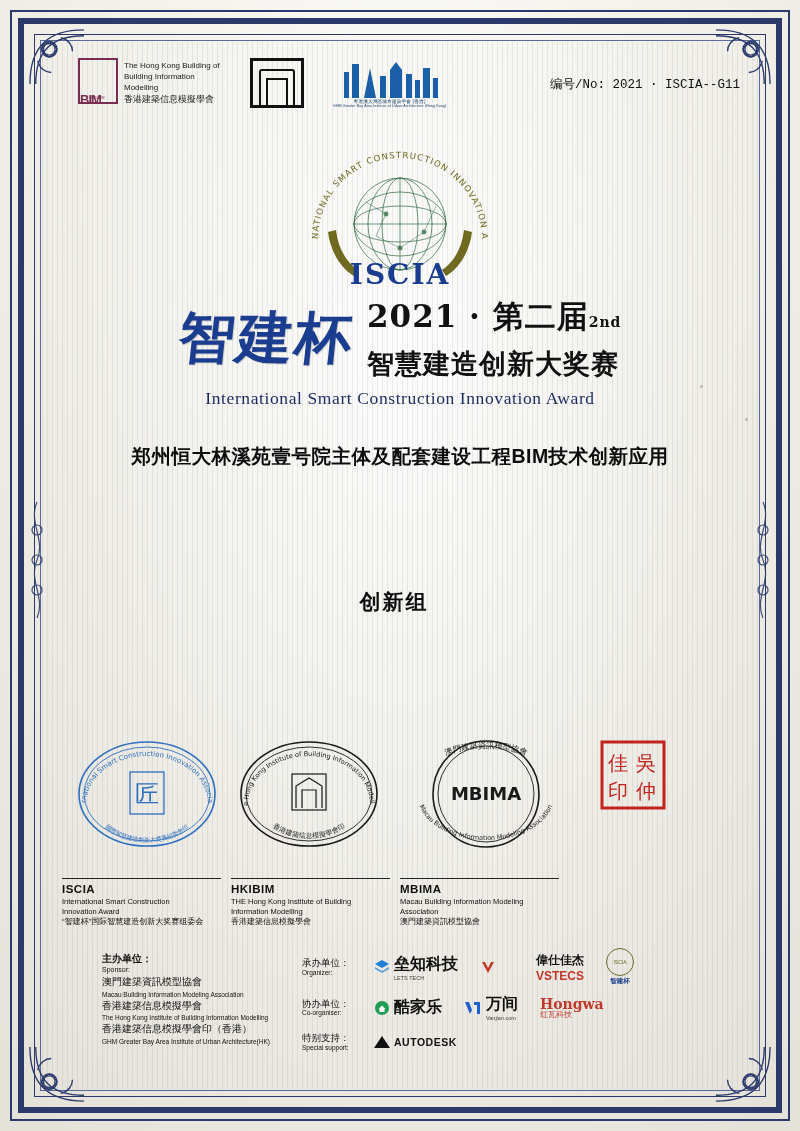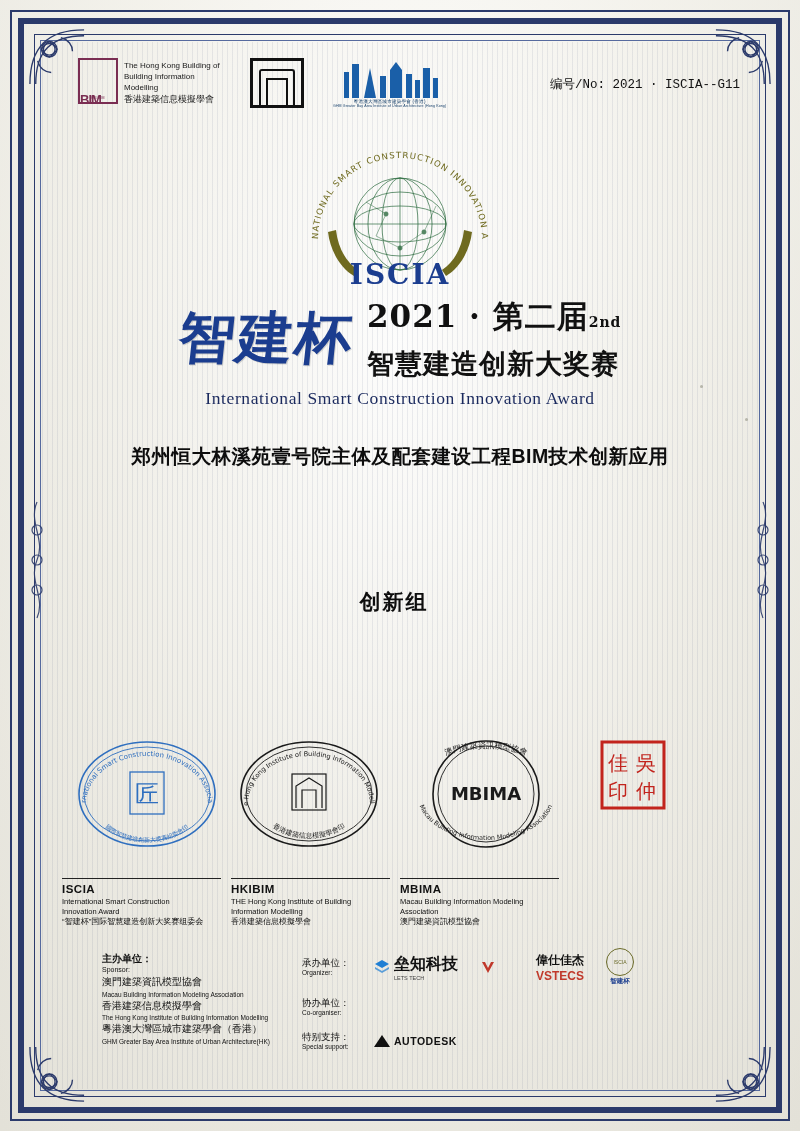--- a/index.html
+++ b/index.html
@@ -643,21 +643,21 @@
     </div>
 
     <div class="footer">
       <div class="footer-left">
         <div class="role">主办单位：</div>
         <div class="role-en">Sponsor:</div>
         <div class="org">澳門建築資訊模型協會</div>
         <div class="org-en">Macau Building Information Modeling Association</div>
         <div class="org">香港建築信息模擬學會</div>
         <div class="org-en">The Hong Kong Institute of Building Information Modelling</div>
-        <div class="org">粵港澳大灣區城市建築學會（香港）</div>
+        <div class="org">香港建築信息模擬學會印（香港）</div>
         <div class="org-en">GHM Greater Bay Area Institute of Urban Architecture(HK)</div>
       </div>
 
       <div class="footer-right">
 
         <div class="sponsor-row">
           <div class="sponsor-label">
             <div>承办单位：</div>
             <div class="en">Organizer:</div>
           </div>
@@ -686,20 +686,43 @@
               <div class="cap">智建杯</div>
             </div>
           </div>
         </div>
 
         <div class="sponsor-row">
           <div class="sponsor-label">
             <div>协办单位：</div>
             <div class="en">Co-organiser:</div>
           </div>
+          <div class="sponsor-logos">
+            <div class="brand">
+              <svg class="kujiale-mark" viewBox="0 0 16 16">
+                <circle cx="8" cy="8" r="7" fill="#1f9d55"></circle>
+                <path d="M4.5 9 L8 5.5 L11.5 9 L10.5 9 L10.5 12 L5.5 12 L5.5 9 Z" fill="#fff"></path>
+              </svg>
+              <div class="brand-text">酷家乐</div>
+            </div>
+            <div class="brand">
+              <svg class="vanjian-mark" viewBox="0 0 18 14">
+                <path d="M1 1 L6 13 L8 9 L5 1 Z" fill="#1f5fd0"></path>
+                <path d="M10 1 L16 1 L16 13 L13 13 L13 4 L10 4 Z" fill="#1f5fd0"></path>
+              </svg>
+              <div>
+                <div class="brand-text">万间</div>
+                <div class="brand-sub">Vanjian.com</div>
+              </div>
+            </div>
+            <div class="hongwa">
+              <div class="top">Hongwa</div>
+              <div class="bot">红瓦科技</div>
+            </div>
+          </div>
         </div>
 
         <div class="sponsor-row">
           <div class="sponsor-label">
             <div>特别支持：</div>
             <div class="en">Special support:</div>
           </div>
           <div class="sponsor-logos">
             <div class="autodesk">
               <div class="tri"></div>

